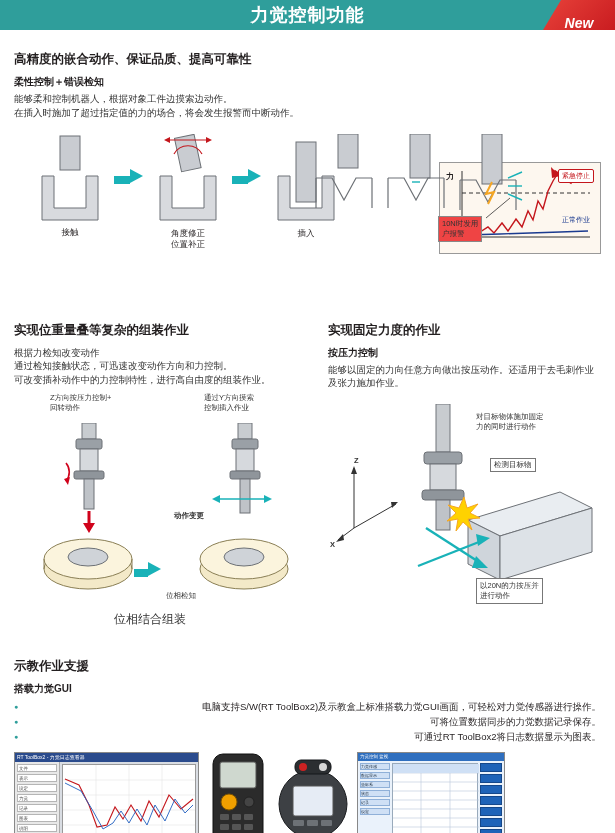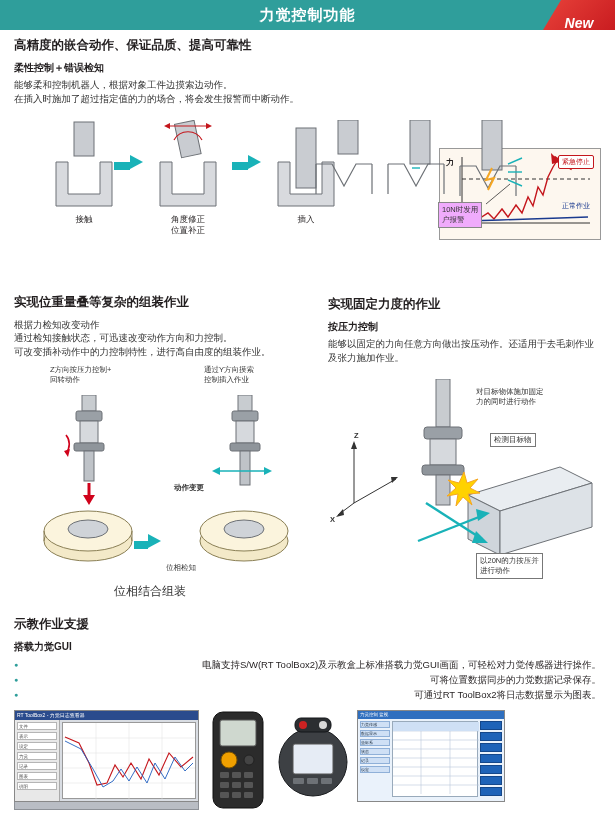--- a/index.html
+++ b/index.html
@@ -16,21 +16,21 @@
   .header {
     position: relative;
     height: 30px;
     background: #2f9e9b;
     display: flex;
     align-items: center;
     justify-content: center;
   }
   .header-title {
     color: #ffffff;
-    font-size: 15px;
+    font-size: 18px;
     font-weight: bold;
     letter-spacing: 1px;
     font-family: Liberation Serif, serif;
   }
   .new-badge {
     position: absolute;
     right: 0; top: 0;
     width: 72px; height: 46px;
     background: linear-gradient(135deg, #e8423a 0%, #c4161c 100%);
     color: #fff;
@@ -39,21 +39,21 @@
     font-size: 14px;
     display:flex; align-items:center; justify-content:center;
     clip-path: polygon(18px 0, 72px 0, 72px 30px, 0 30px);
   }
   
   .page { padding: 0 14px; }
   .sec-title {
     font-size: 12.5px;
     font-weight: bold;
     color: #231f20;
-    margin: 7px 0 7px 0;
+    margin: 21px 0 7px 0;
   }
   .body-text {
     font-size: 9.5px;
     line-height: 1.45;
     color: #333;
   }
   .sub-head { font-size: 10px; font-weight:bold; margin-bottom:3px; }
   .tiny { font-size: 7.5px; color:#333; }
 
   
@@ -177,21 +177,21 @@
           <path d="M26,70 L40,69 L48,64 L54,70 L62,60 L68,68 L76,56 L82,64 L88,48 L93,57 L98,38 L103,46 L108,28 L113,18 L118,10" fill="none" stroke="#c4161c" stroke-width="1.4"></path>
           <path d="M26,72 L60,71 L90,70 L120,69 L148,68" fill="none" stroke="#1a3a8f" stroke-width="1.4"></path>
           <path d="M132,20 L114,8" stroke="#c4161c" stroke-width="3"></path>
           <path d="M111,4 L120,13 L112,15 Z" fill="#c4161c"></path>
         </svg>
         <div class="axis-label" style="left:6px; top:8px;">力</div>
         <div class="redlabel" style="right:6px; top:6px;">紧急停止</div>
         <div class="bluelabel" style="right:10px; top:52px;">正常作业</div>
       </div>
 
-      <div class="step" style="left:32px; top:10px;">
+      <div class="step" style="left:18px; top:10px;font-family:Liberation Mono, monospace;">
         <svg width="76" height="90" viewBox="0 0 76 90">
           <rect x="28" y="2" width="20" height="34" fill="#c9ccd1" stroke="#6d7176"></rect>
           <path d="M10,42 L10,86 L66,86 L66,42 L54,42 L54,74 L22,74 L22,42 Z" fill="#d8dade" stroke="#6d7176"></path>
         </svg>
         <div class="cap" style="white-space:pre-line;">接触</div>
       </div>
 
       <div class="arrow-bar" style="left:100px; top:52px; width:16px;"></div>
       <div class="arrow-r" style="left:116px; top:45px;"></div>
 
@@ -243,29 +243,29 @@
           <path d="M4,46 L4,76 M60,46 L60,76" stroke="#6d7176" stroke-width="1.2"></path>
           <path d="M36,48 L30,60 L38,58 L32,70" fill="none" stroke="#f5a623" stroke-width="2"></path>
           <g stroke="#19b2b8" stroke-width="1.4">
             <path d="M52,44 L66,38"></path>
               <path d="M52,52 L66,52"></path>
               <path d="M52,60 L66,66"></path>
           </g>
         </svg>
       </div>
 
-      <div class="tiny" style="position:absolute; left:424px; top:92px; white-space:pre-line; border:1px solid #888; padding:2px 3px; background:#f0abfc;">10N时发用
+      <div class="tiny" style="position:absolute; left:424px; top:92px; white-space:pre-line; border:1px solid #888; padding:2px 3px; background:#ef4444;">10N时发用
 户报警</div>
       <svg style="position:absolute; left:470px; top:70px;" width="30" height="26" viewBox="0 0 30 26">
         <path d="M2,24 L26,4" stroke="#333" stroke-width="0.8" fill="none"></path>
       </svg>
     </div>
   </div>
 
-  <div class="two-col" style="margin-top:2px;align-items:flex-end;">
+  <div class="two-col" style="margin-top:2px;">
 
     <div class="col-l">
       <div class="sec-title">实现位重量叠等复杂的组装作业</div>
       <div class="body-text" style="white-space:pre-line;">根据力检知改变动作
 通过检知接触状态，可迅速改变动作方向和力控制。
 可改变插补动作中的力控制特性，进行高自由度的组装作业。</div>
 
       <div class="illus" style="height:250px; margin-top:6px;">
         <div class="tiny" style="position:absolute; left:36px; top:0; white-space:pre-line; line-height:1.35;">Z方向按压力控制+
 回转动作</div>

